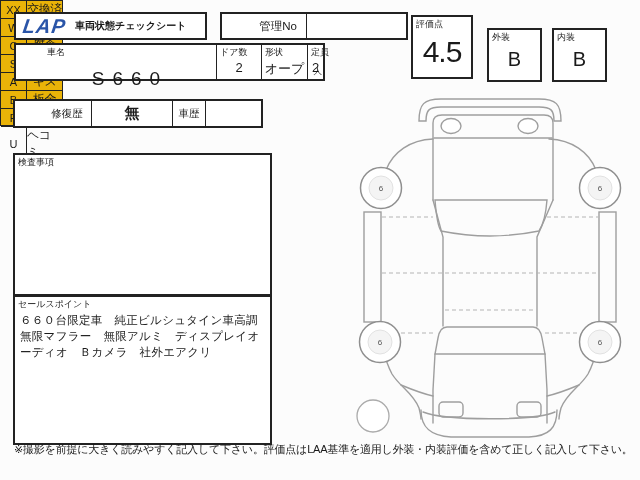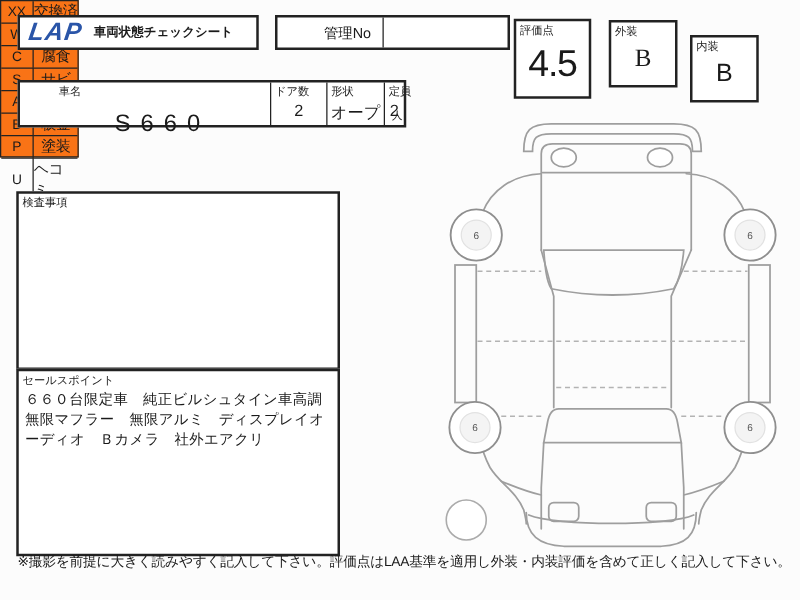--- a/index.html
+++ b/index.html
@@ -18,26 +18,26 @@
   .logo-text { color:#2a55a8; font-size:20px; font-weight:bold; font-style:italic; letter-spacing:1px; transform:skewX(-8deg); }
   .sheet-title { margin-left:9px; font-size:10px; font-weight:bold; white-space:nowrap; }
 
   .mgmt-box { left:220px; top:12px; width:188px; height:28px; display:flex; }
   .mgmt-label { width:57px; border-right:1.5px solid #222; display:flex; align-items:center; justify-content:center; font-size:11.5px; }
   .mgmt-value { flex:1; display:flex; align-items:center; justify-content:center; font-size:11px; letter-spacing:.2px; white-space:nowrap; }
 
   .score-box { left:411px; top:15px; width:62px; height:64px; }
   .score-value { position:absolute; left:0; right:0; top:18px; text-align:center; font-size:30px; letter-spacing:-1px; }
   .grade-box { width:55px; height:54px; }
-  .grade-ext { left:487px; top:16px;font-family:Liberation Serif, serif; }
+  .grade-ext { left:487px; top:28px; }
   .grade-int { left:552px; top:28px; }
   .grade-value { position:absolute; left:0; right:0; top:18px; text-align:center; font-size:20px; }
 
   
-  .name-row { left:14px; top:64px; width:311px; height:38px; display:flex; }
+  .name-row { left:14px; top:43px; width:311px; height:38px; display:flex; }
   .name-cell { position:relative; border-right:1.5px solid #222; }
   .name-cell:last-child { border-right:none; }
   .c-name { width:173px; }
   .c-doors { width:45px; }
   .c-body { width:46px; }
   .c-cap { flex:1; }
   .name-value { position:absolute; left:0; right:0; top:9px; text-align:center; font-size:19px; letter-spacing:8px;margin-top:14px; }
   .small-value { position:absolute; left:0; right:0; top:15px; text-align:center; font-size:13px; }
   .cap-unit { position:absolute; right:1px; bottom:1px; font-size:8.5px; }
 
@@ -48,21 +48,21 @@
   .r-lab1 { width:49px; font-size:10.5px; }
   .r-val1 { width:81px; font-size:15px; font-weight:bold; }
   .r-lab2 { width:33px; font-size:10.5px; }
   .r-val2 { flex:1; }
 
   .inspect-box { left:13px; top:153px; width:259px; height:143px; }
   .sales-box { left:13px; top:295px; width:259px; height:150px; }
   .sales-content { position:absolute; left:5px; right:4px; top:15px; font-size:11.5px; line-height:1.4; letter-spacing:.3px; }
 
   
-  .legend { left:283px; top:307px; width:63px; height:126px; border:1.5px solid #222; background:#f97316;
+  .legend { left:283px; top:307px; width:63px; height:126px; border:1.5px solid #222; background:#eab308;
             display:grid; grid-template-columns:26px 1fr; grid-auto-rows:1fr; }
   .legend > div { border-top:1px solid #222; display:flex; align-items:center; justify-content:center; }
   .legend > div:nth-child(-n+2) { border-top:none; }
   .legend .lg-code { border-right:1px solid #222; font-size:11px; }
   .legend .lg-label { font-size:12px; letter-spacing:-.5px; }
 
   .note { position:absolute; left:14px; top:442px; width:620px; font-size:11px; letter-spacing:-.2px; white-space:nowrap; z-index:5; }
 
   .car-diagram { position:absolute; left:355px; top:90px; width:285px; height:390px; }
   .car-diagram text { font-family:"Liberation Sans","DejaVu Sans",sans-serif; }
@@ -107,20 +107,26 @@
       <span class="cell-label">形状</span>
       <div class="small-value">オープ</div>
     </div>
     <div class="name-cell c-cap">
       <span class="cell-label">定員</span>
       <div class="small-value">2</div>
       <span class="cap-unit">人</span>
     </div>
   </div>
 
+  <div class="box repair-row">
+    <div class="r-lab1">修復歴</div>
+    <div class="r-val1">無</div>
+    <div class="r-lab2">車歴</div>
+    <div class="r-val2"></div>
+  </div>
 
   <div class="box inspect-box">
     <span class="cell-label">検査事項</span>
     <div></div>
   </div>
 
   <div class="box sales-box">
     <span class="cell-label">セールスポイント</span>
     <div class="sales-content">６６０台限定車　純正ビルシュタイン車高調　無限マフラー　無限アルミ　ディスプレイオーディオ　Ｂカメラ　社外エアクリ</div>
   </div>

